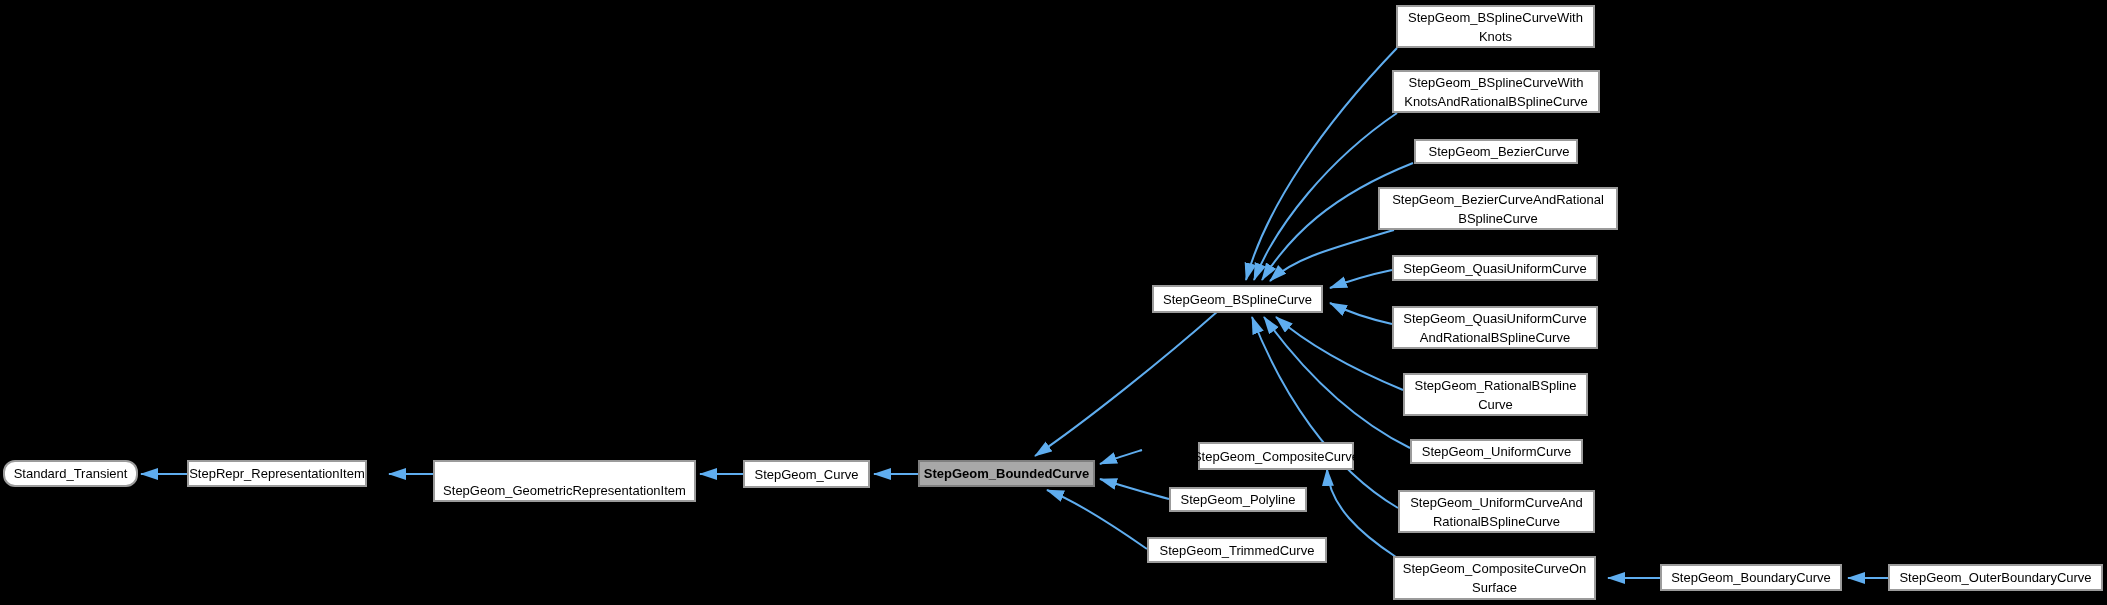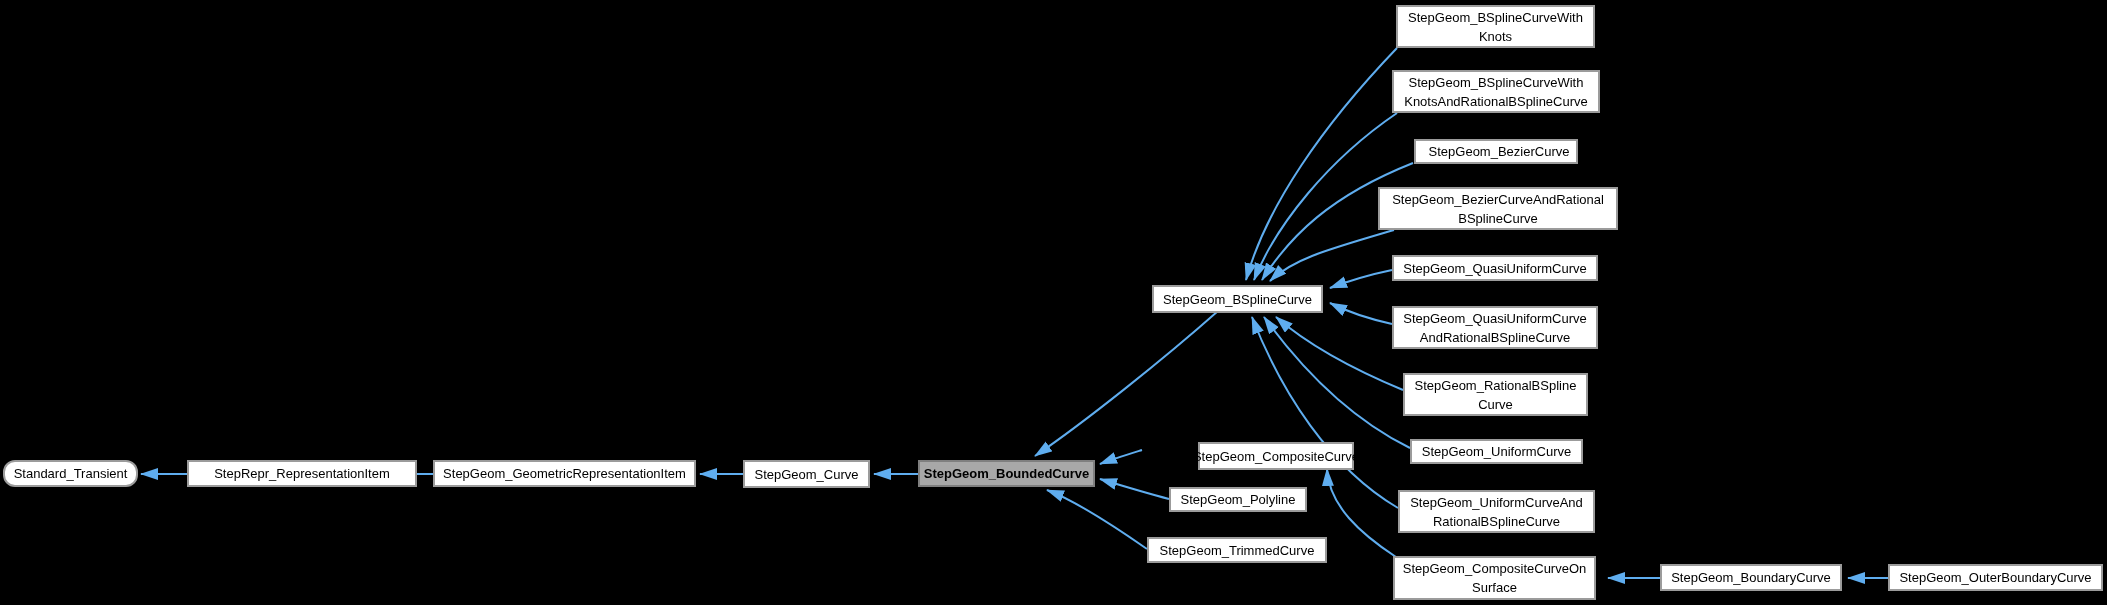--- a/index.html
+++ b/index.html
@@ -74,24 +74,24 @@
         <path d="M 1398,508 C 1330,468 1281,392 1252,317" fill="none" stroke="#5fadef" stroke-width="2" marker-end="url(#arrowhead)"></path>
         <path d="M 1396,557 C 1361,534 1329,506 1327,469" fill="none" stroke="#5fadef" stroke-width="2" marker-end="url(#arrowhead)"></path>
         <path d="M 1660,578 L 1608,578" fill="none" stroke="#5fadef" stroke-width="2" marker-end="url(#arrowhead)"></path>
         <path d="M 1888,578 L 1848,578" fill="none" stroke="#5fadef" stroke-width="2" marker-end="url(#arrowhead)"></path>
       </g>
   </svg>
   <div id="node-layer">
       <div class="node" style="left: 3px; top: 460px; width: 135px; height: 27px; border-radius: 12px;">
         <span>Standard_Transient</span>
       </div>
-      <div class="node" style="left: 187px; top: 460px; width: 230px; height: 27px;">
+      <div class="node" style="left: 187px; top: 460px; width: 180px; height: 27px;">
         <span>StepRepr_RepresentationItem</span>
       </div>
-      <div class="node" style="left: 433px; top: 460px; width: 263px; height: 27px;">
+      <div class="node" style="left: 433px; top: 460px; width: 263px; height: 42px; justify-content: flex-end;">
         <span>StepGeom_GeometricRepresentationItem</span>
       </div>
       <div class="node" style="left: 743px; top: 460px; width: 127px; height: 28px;">
         <span>StepGeom_Curve</span>
       </div>
       <div class="node highlighted" style="left: 918px; top: 460px; width: 177px; height: 27px;">
         <span>StepGeom_BoundedCurve</span>
       </div>
       <div class="node" style="left: 1152px; top: 285px; width: 171px; height: 28px;">
         <span>StepGeom_BSplineCurve</span>

